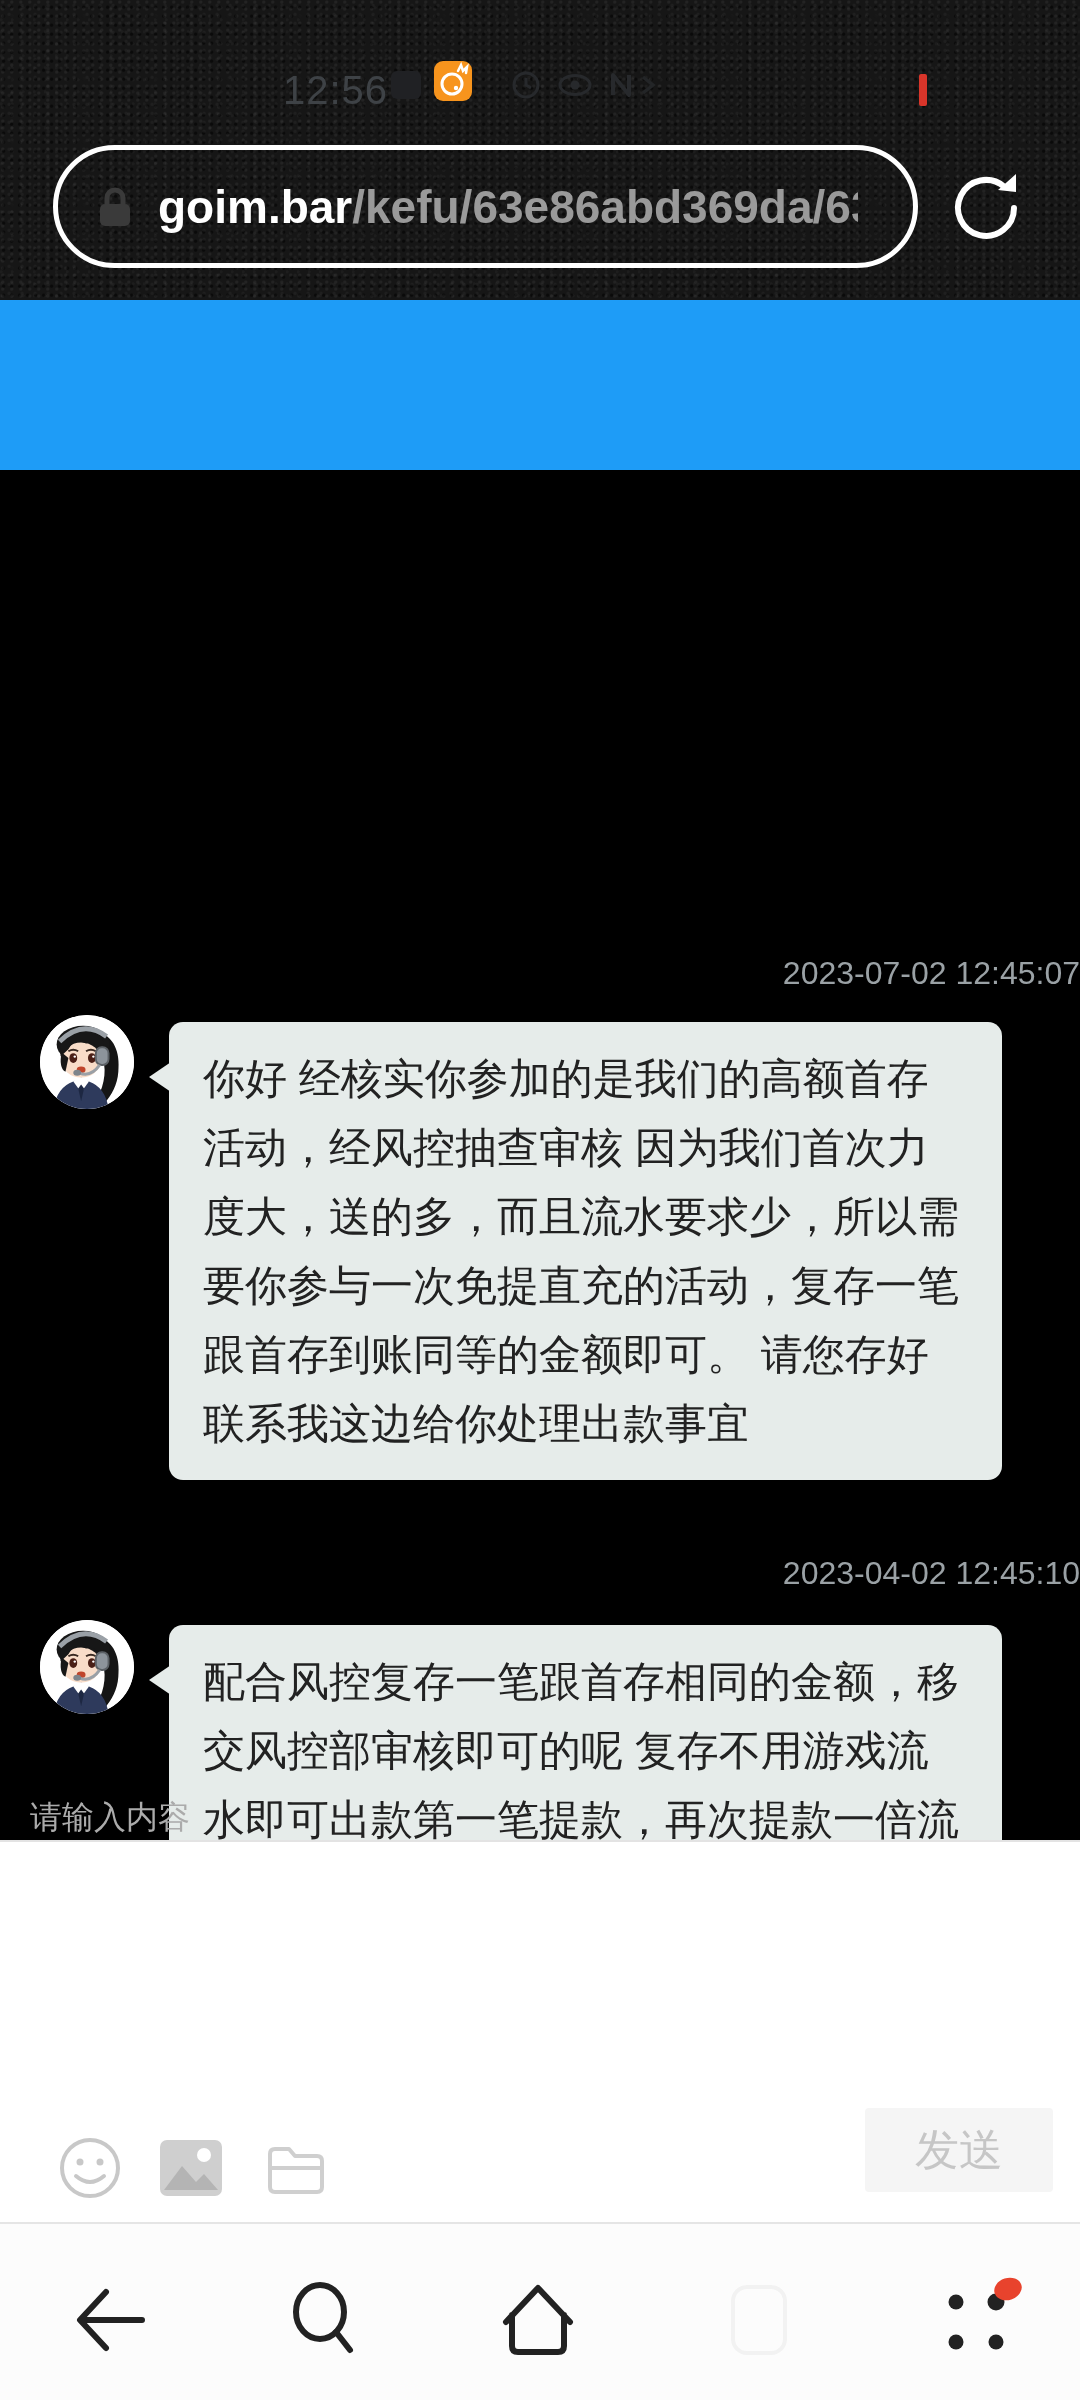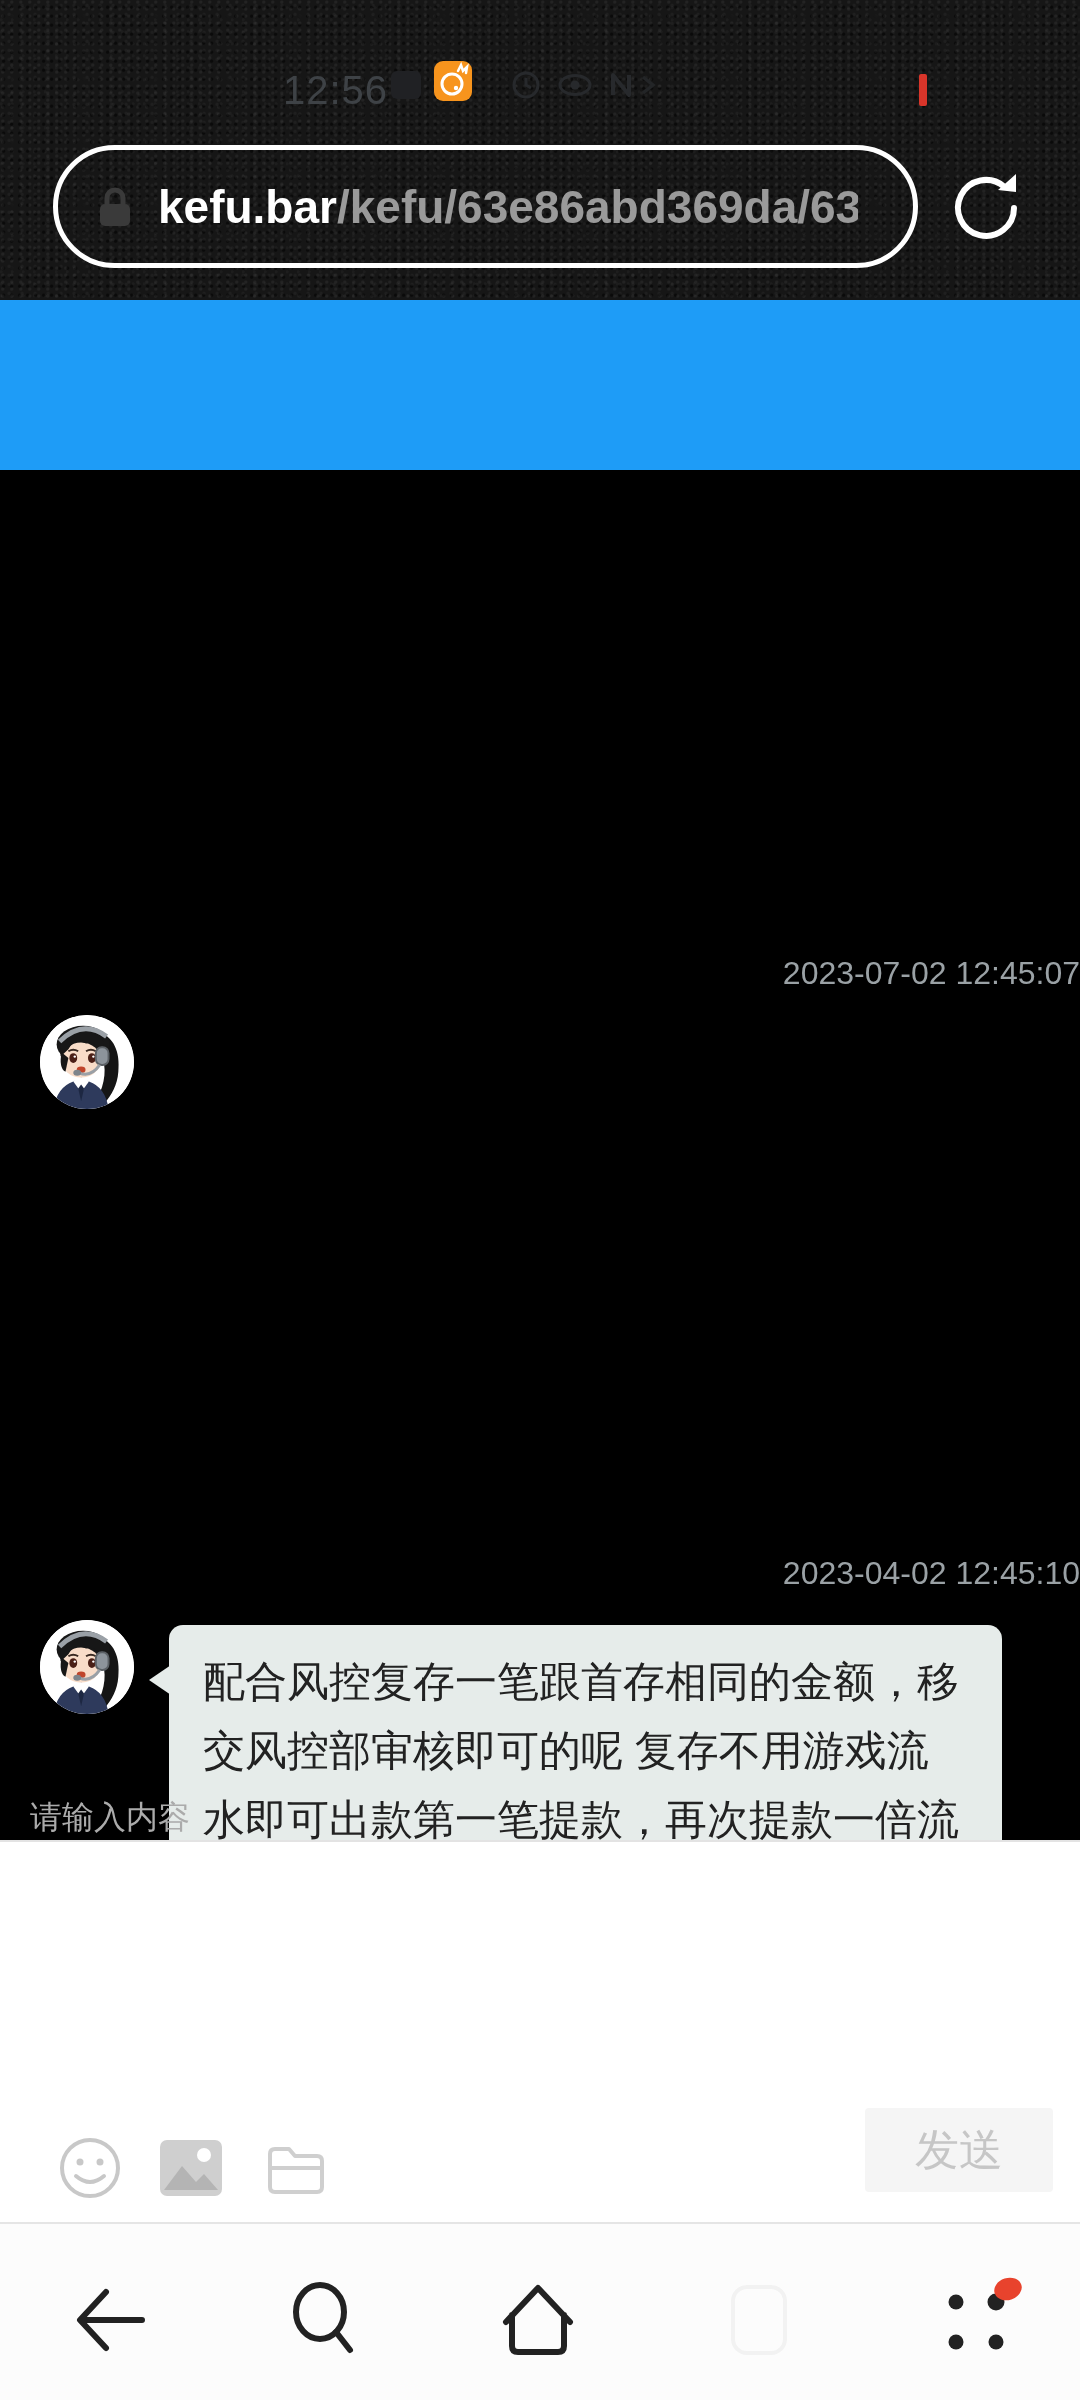--- a/index.html
+++ b/index.html
@@ -111,21 +111,21 @@
       <path d="M132,8 L142,16 L132,24" stroke="#232527" stroke-width="3.5" fill="none"></path>
     </svg>
 
     <div class="abs sb-red"></div>
 
     <div class="abs url-pill">
       <svg style="margin:0 26px 0 40px" width="34" height="42">
         <rect x="2" y="18" width="30" height="22" rx="5" fill="#3a3a3a"></rect>
         <path d="M9,18 V12 a8,8 0 0 1 16,0 V18" stroke="#3a3a3a" stroke-width="5" fill="none"></path>
       </svg>
-      <div class="url-text"><span class="url-domain">kefu.bar</span><span class="url-path">/kefu/63e86abd369da/63</span></div>
+      <div class="url-text"><span class="url-domain">goim.bar</span><span class="url-path">/kefu/63e86abd369da/63</span></div>
     </div>
 
     <svg class="abs" style="left:948px;top:170px" width="76" height="76">
       <path d="M66,38 a28,28 0 1 1 -10,-21.5" stroke="#ffffff" stroke-width="6" fill="none" stroke-linecap="round"></path>
       <path d="M68,4 L68,22 L50,20 Z" fill="#ffffff"></path>
     </svg>
   </div>
 
   <div class="abs chat-header">
     <svg class="abs" style="left:55px;top:360px" width="40" height="52">
@@ -145,20 +145,21 @@
   </div>
 
   <div class="abs chat-area">
 
     <div class="abs ts" style="top:485px">2023-07-02 12:45:07</div>
     <div class="abs msg-avatar" style="top:545px">
       <svg width="94" height="94" viewBox="0 0 96 96">
           <use href="#avatar-girl"></use>
         </svg>
     </div>
+    <div class="abs bubble" style="top:552px">你好 经核实你参加的是我们的高额首存活动，经风控抽查审核 因为我们首次力度大，送的多，而且流水要求少，所以需要你参与一次免提直充的活动，复存一笔跟首存到账同等的金额即可。 请您存好联系我这边给你处理出款事宜</div>
 
     <div class="abs ts" style="top:1085px">2023-04-02 12:45:10</div>
     <div class="abs msg-avatar" style="top:1150px">
       <svg width="94" height="94" viewBox="0 0 96 96">
           <use href="#avatar-girl"></use>
         </svg>
     </div>
     <div class="abs bubble" style="top:1155px">配合风控复存一笔跟首存相同的金额，移交风控部审核即可的呢 复存不用游戏流水即可出款第一笔提款，再次提款一倍流水即可任意提款的呢</div>
 
     <div class="abs ts" style="top:1558px">2023-07-02 12:45:14</div>

